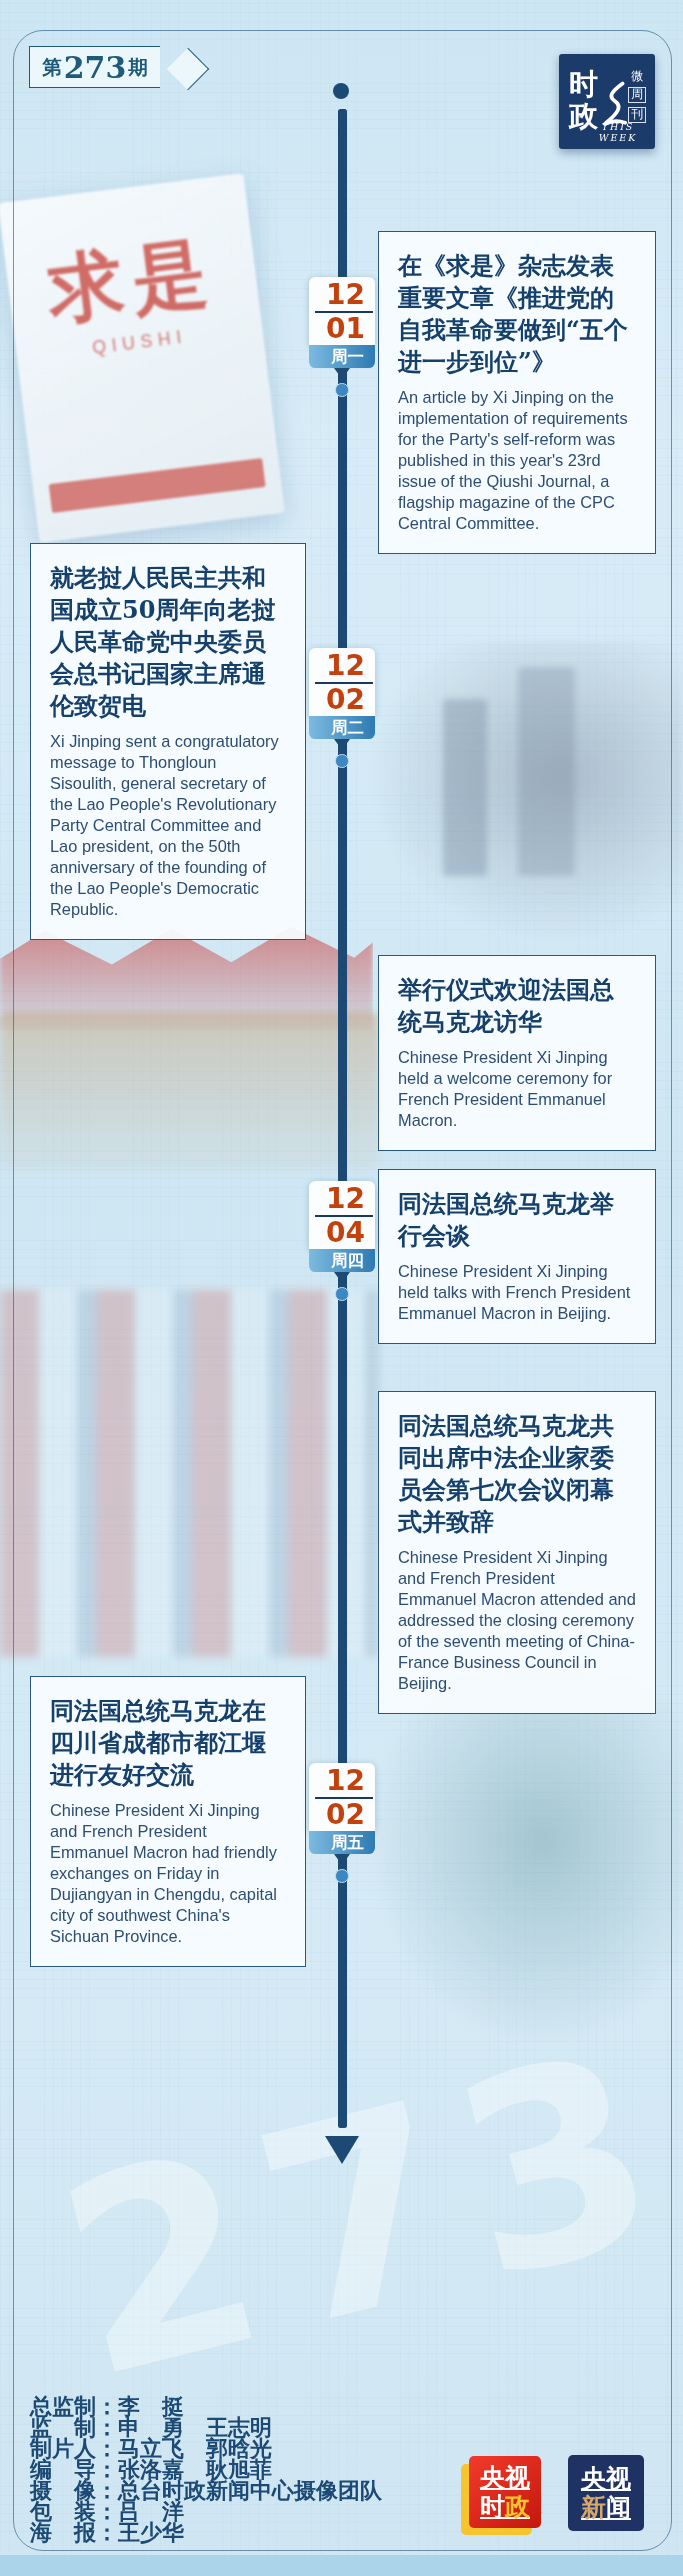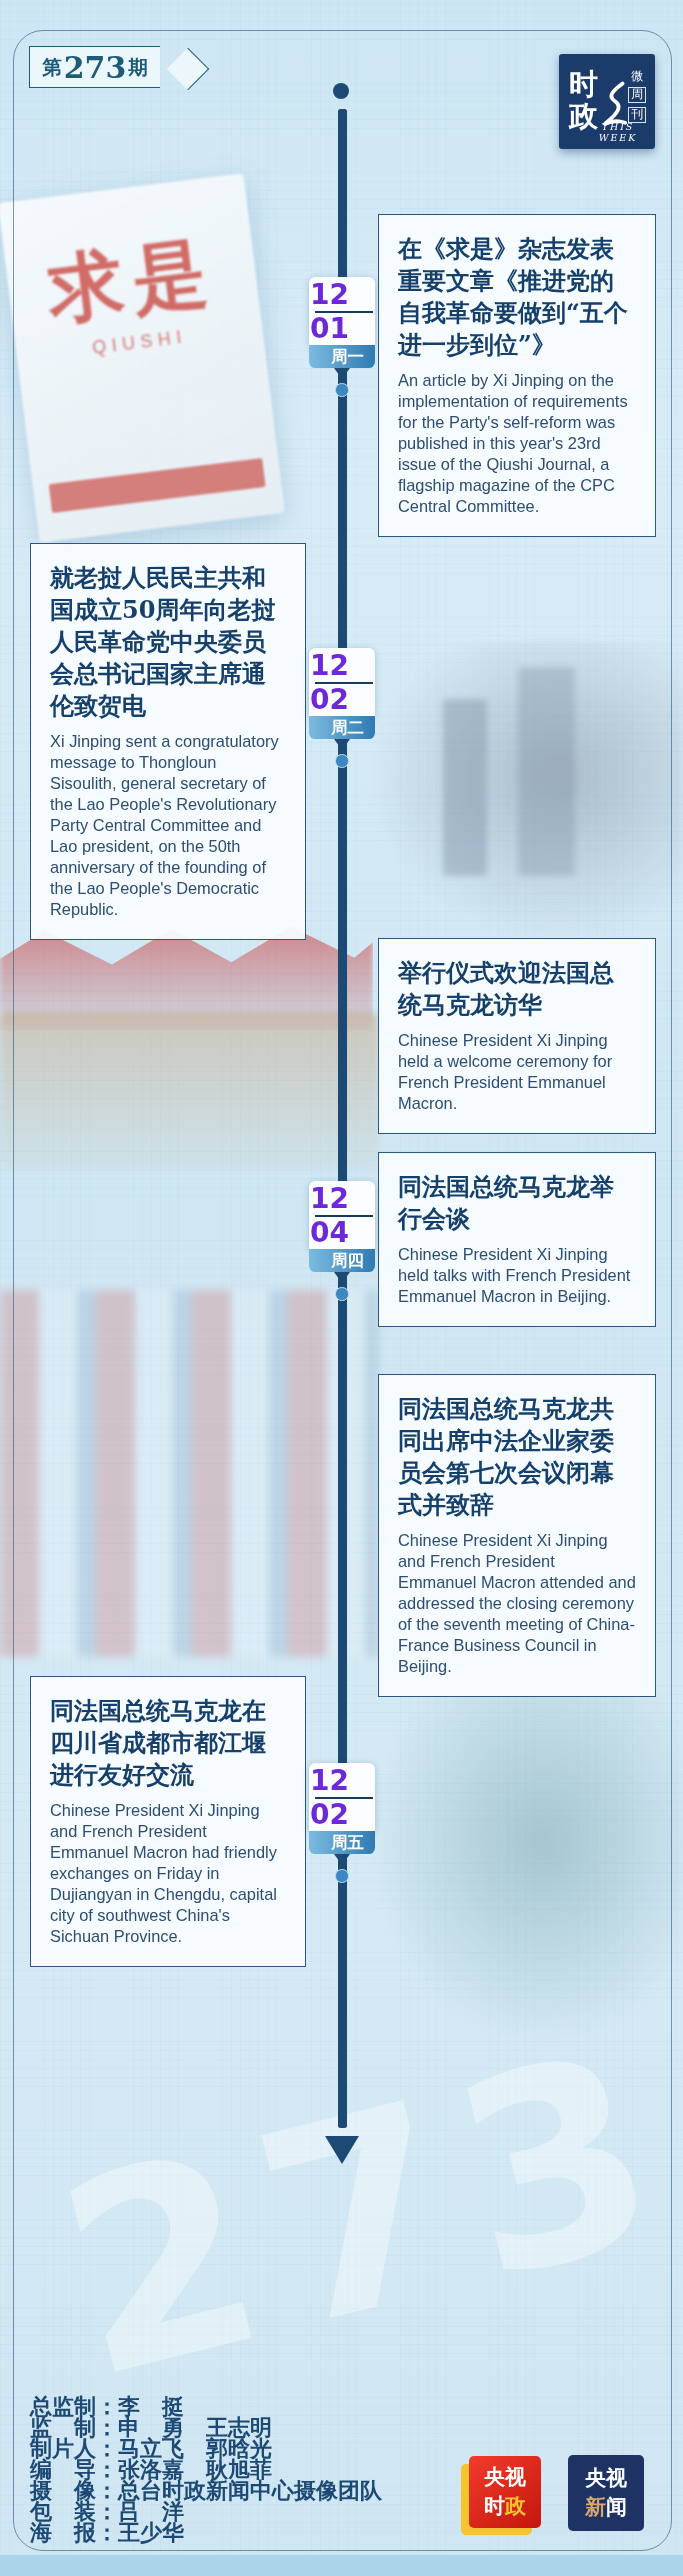--- a/index.html
+++ b/index.html
@@ -68,52 +68,52 @@
   .timeline-line{position:absolute;left:338px;top:109px;width:8.9px;height:2019px;background:#1d4a74;
     border-radius:2.5px;z-index:3;}
   .timeline-arrow{position:absolute;left:325px;top:2136px;width:0;height:0;border-left:17px solid transparent;
     border-right:17px solid transparent;border-top:28px solid #1d4a74;z-index:3;}
 
   
   .marker{position:absolute;left:309px;width:66px;z-index:5;display:flex;flex-direction:column;align-items:center;}
   #marker1{top:277px}#marker2{top:648px}#marker3{top:1181px}#marker4{top:1763px}
   .m-box{width:66px;box-sizing:border-box;background:#fbfdfe;border-radius:6.3px 6.3px 0 0;padding:3.8px 0 1.9px;
     box-shadow:0 1.9px 6.3px rgba(40,80,120,.28);}
-  .m-month,.m-day{font-weight:bold;font-size:28px;line-height:28px;color:#6d28d9;text-align:right;padding-right:26px;
+  .m-month,.m-day{font-weight:bold;font-size:28px;line-height:28px;color:#c2410c;text-align:right;padding-right:10px;
     font-family:"DejaVu Sans",sans-serif;}
   .m-rule{height:2.5px;background:#173a5f;margin:1.9px 2.5px 1.9px 5.7px;}
   .m-band{width:66px;height:23px;box-sizing:border-box;background:linear-gradient(90deg,#7cbbe0,#2e7ab2);
     border-radius:0 0 6.3px 6.3px;color:#fff;font-size:16.4px;line-height:23px;text-align:right;padding-right:11px;
     font-weight:bold;font-family:"DejaVu Sans",sans-serif;}
   .m-pointer{width:0;height:0;border-left:8.2px solid transparent;border-right:8.2px solid transparent;
     border-top:11.4px solid #1d4a74;}
   .m-dot{width:11.4px;height:11.4px;border-radius:50%;background:#3e88c2;border:1.9px solid #bfe0f2;margin-top:4.4px;}
 
   
   .card{position:absolute;box-sizing:border-box;background:rgba(248,252,254,.93);border:1.3px solid #2a567f;
     padding:17.7px 19px 19px;z-index:4;}
-  .card-right{left:378px;width:278px;}
+  .card-right{left:378px;width:278px;margin-top:17px;}
   .card-left{left:30px;width:276px;}
   #card1{top:214px}#card2{top:543px}#card3{top:938px}#card4{top:1152px}#card5{top:1374px}#card6{top:1676px}
   .card h2{margin:0;font-family:"DejaVu Serif","Liberation Serif",serif;font-size:24px;line-height:32px;
     color:#16406c;font-weight:700;}
   .card p{margin:8.9px 0 0;font-size:16.4px;line-height:21px;color:#2d4d72;}
 
   
   .credits{position:absolute;left:30px;top:2396px;z-index:4;font-size:22px;line-height:21px;color:#1d4a74;
     font-weight:600;}
 
   
   .flogo-red-wrap{position:absolute;left:469px;top:2456px;width:76px;height:76px;z-index:4;}
   .flogo-shadow{position:absolute;left:-7.6px;top:7.6px;width:71px;height:71px;background:#f6c52e;border-radius:5px;}
   .flogo-red{position:absolute;left:0;top:0;width:72px;height:72px;border-radius:5px;
     background:linear-gradient(140deg,#f23b2b,#c4170d);display:flex;flex-direction:column;align-items:center;justify-content:center;}
   .flogo-navy{position:absolute;left:568px;top:2455px;width:76px;height:76px;border-radius:5px;background:#1e3264;
     display:flex;flex-direction:column;align-items:center;justify-content:center;z-index:4;}
-  .flogo-row{font-size:21px;line-height:29px;font-weight:bold;color:#fff;font-family:"DejaVu Sans",sans-serif;}
+  .flogo-row{font-size:25px;line-height:29px;font-weight:bold;color:#fff;font-family:"DejaVu Sans",sans-serif;text-decoration:underline;}
   .gold1{color:#f6c52e;} .gold2{color:#d8a86b;}
 </style>
 </head>
 <body>
 
 <div id="poster">
 
   <div class="grid-overlay"></div>
 
   <div class="bg bg-qiushi">

